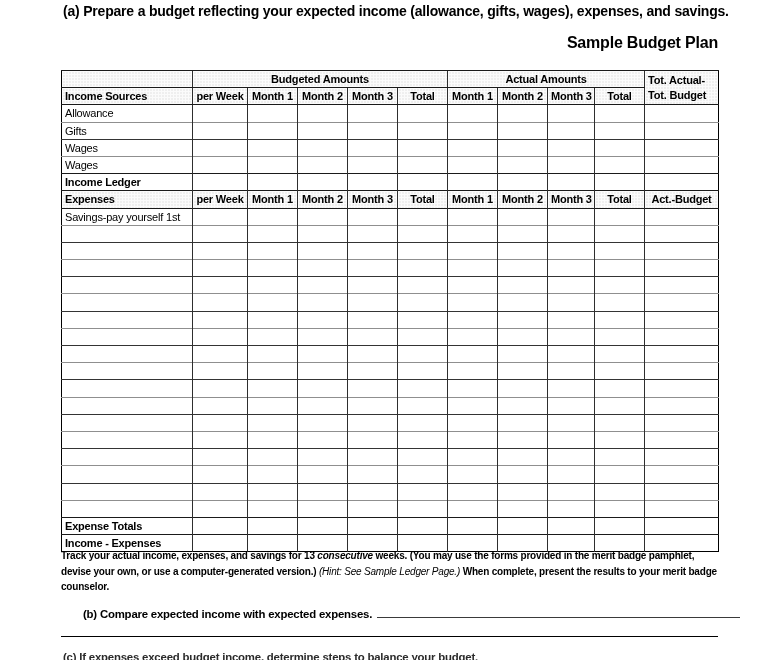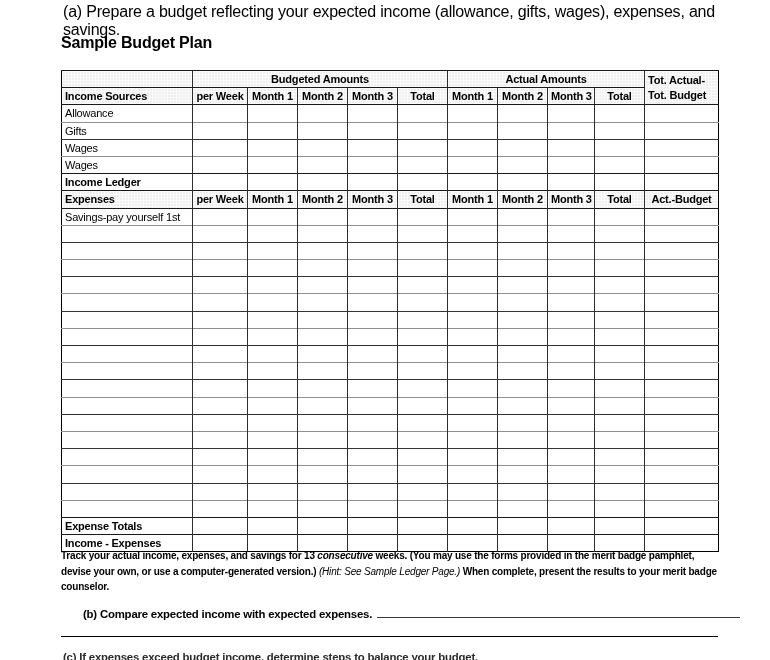--- a/index.html
+++ b/index.html
@@ -4,25 +4,25 @@
 <style>
   html,body{margin:0;padding:0;}
   body{
     width:770px;height:660px;overflow:hidden;background:#ffffff;color:#000;
     font-family:"Liberation Sans","DejaVu Sans",sans-serif;position:relative;
   }
   .page{position:absolute;inset:0;}
   p{margin:0;}
   .instr{
     position:absolute;left:63px;top:3px;width:700px;
-    font-size:16px;font-weight:400;letter-spacing:-0.2px;
+    font-size:14px;font-weight:700;letter-spacing:-0.2px;
   }
   .title{
     position:absolute;left:61px;top:34px;width:657px;margin:0;
-    text-align:left;font-size:16px;font-weight:700;letter-spacing:-0.2px;
+    text-align:right;font-size:16px;font-weight:700;letter-spacing:-0.2px;
   }
   table.budget{
     position:absolute;left:61px;top:70px;width:657px;
     border-collapse:collapse;table-layout:fixed;
     border:1.6px solid #000;
     font-size:11px;letter-spacing:-0.2px;
   }
   table.budget td{
     height:16.2px;padding:0 3px;vertical-align:middle;overflow:hidden;
     border-left:1px solid #2e2e2e;white-space:nowrap;

